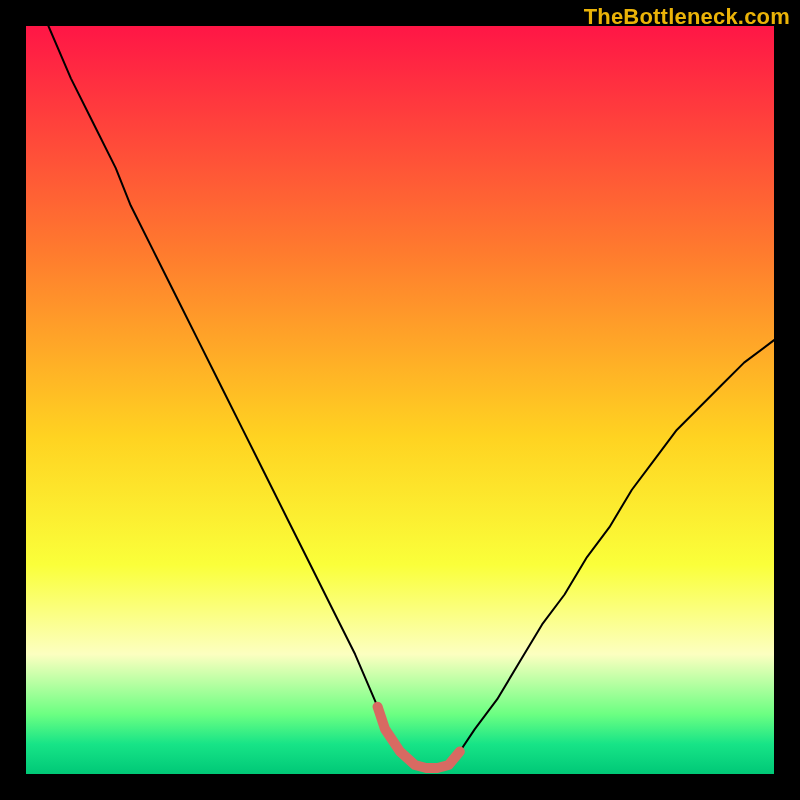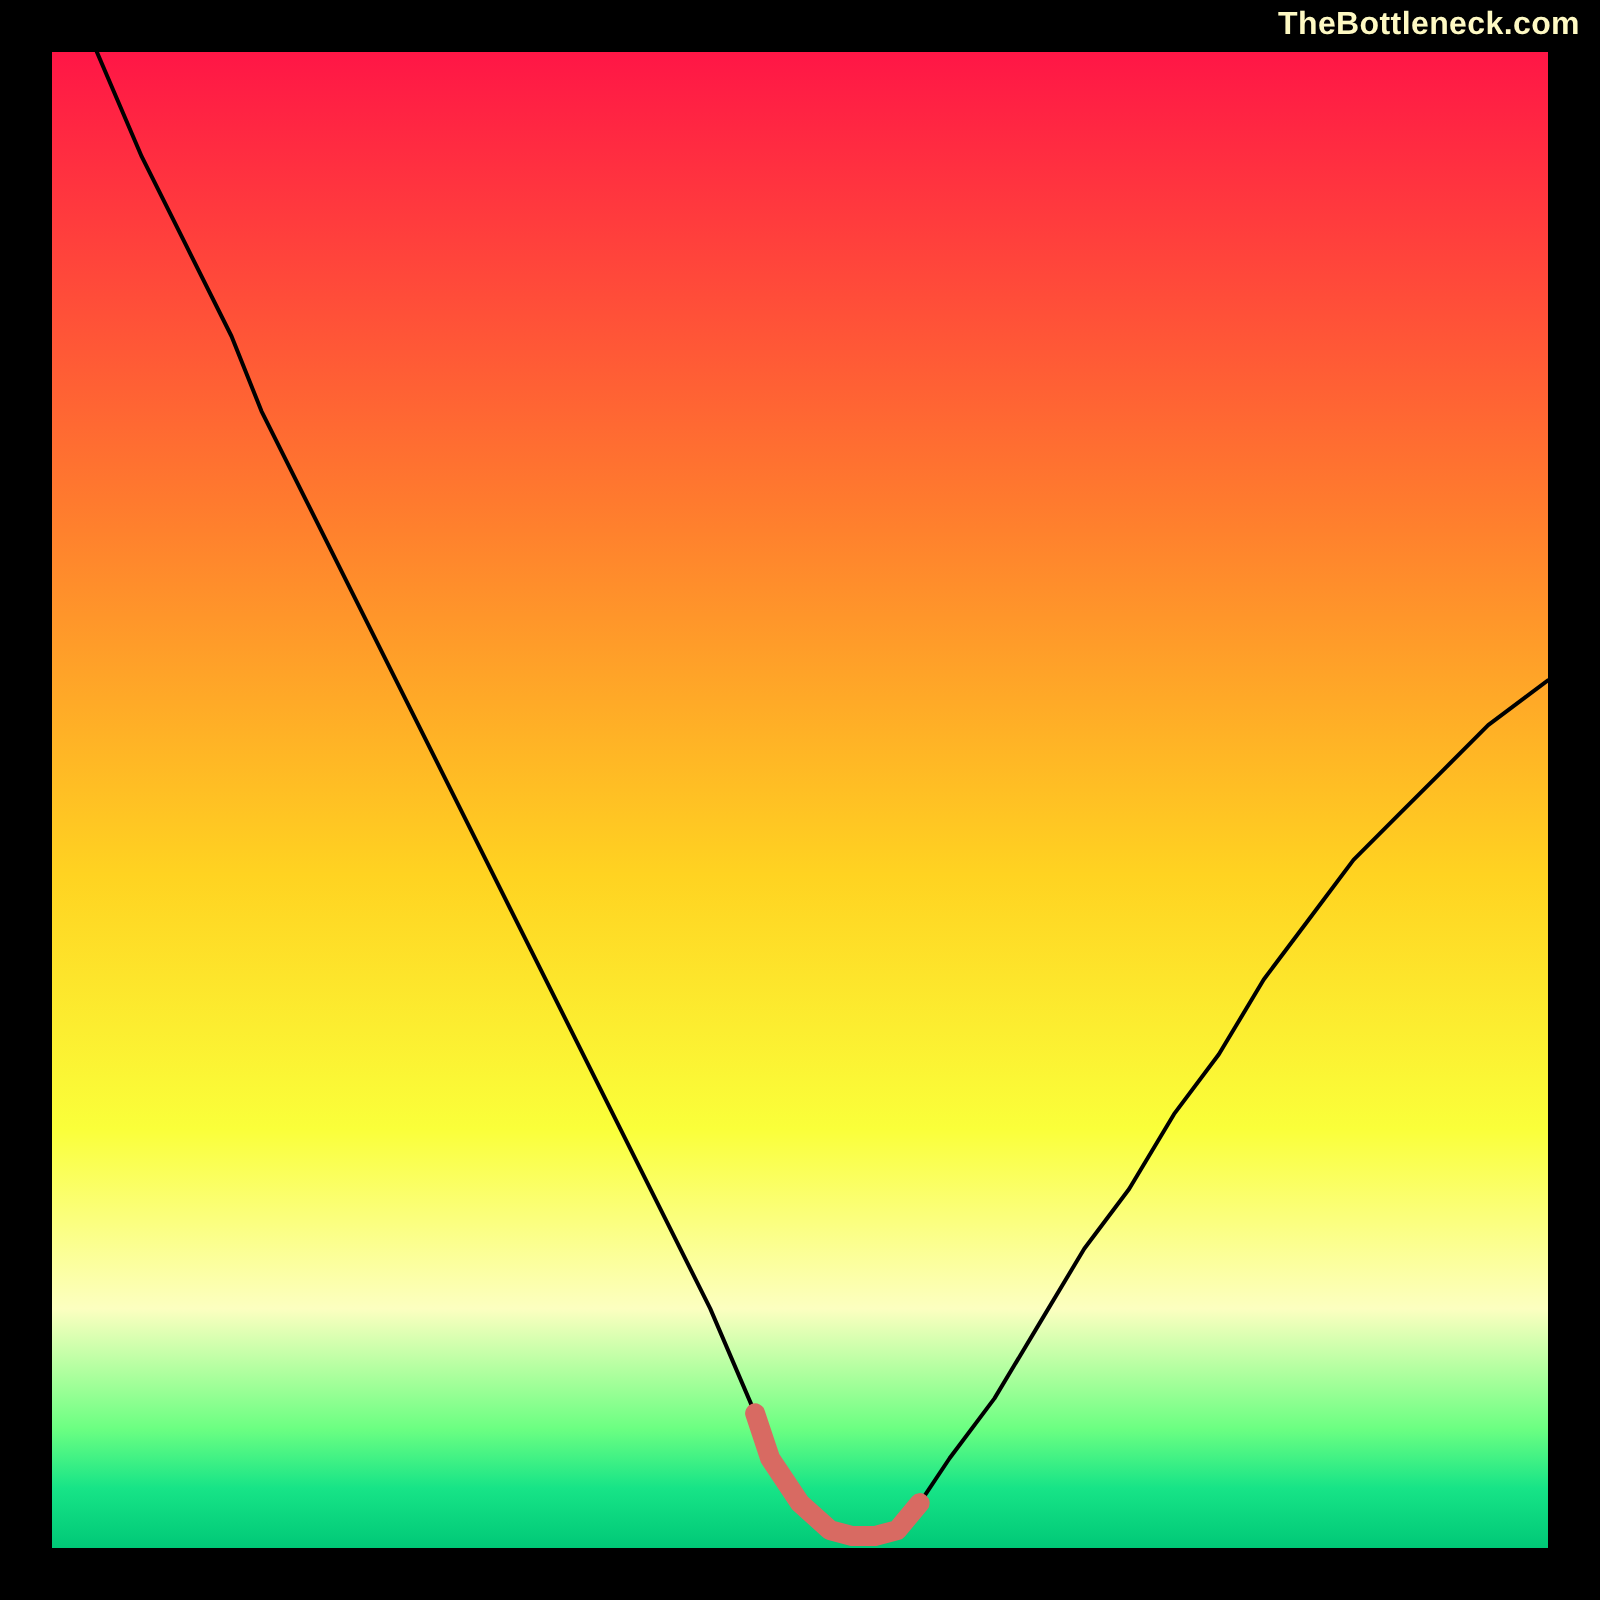--- a/index.html
+++ b/index.html
@@ -22,22 +22,22 @@
     left: 26px;
     top: 26px;
     width: 748px;
     height: 748px;
     overflow: hidden;
   }
   .watermark {
     position: absolute;
     top: 4px;
     right: 10px;
-    color: #fef9c3;
-    font-size: 16px;
+    color: #eab308;
+    font-size: 22px;
     font-weight: 600;
     letter-spacing: 0.2px;
     user-select: none;
   }
   svg { display: block; }
 </style>
 </head>
 <body>
 
 <div class="stage">

